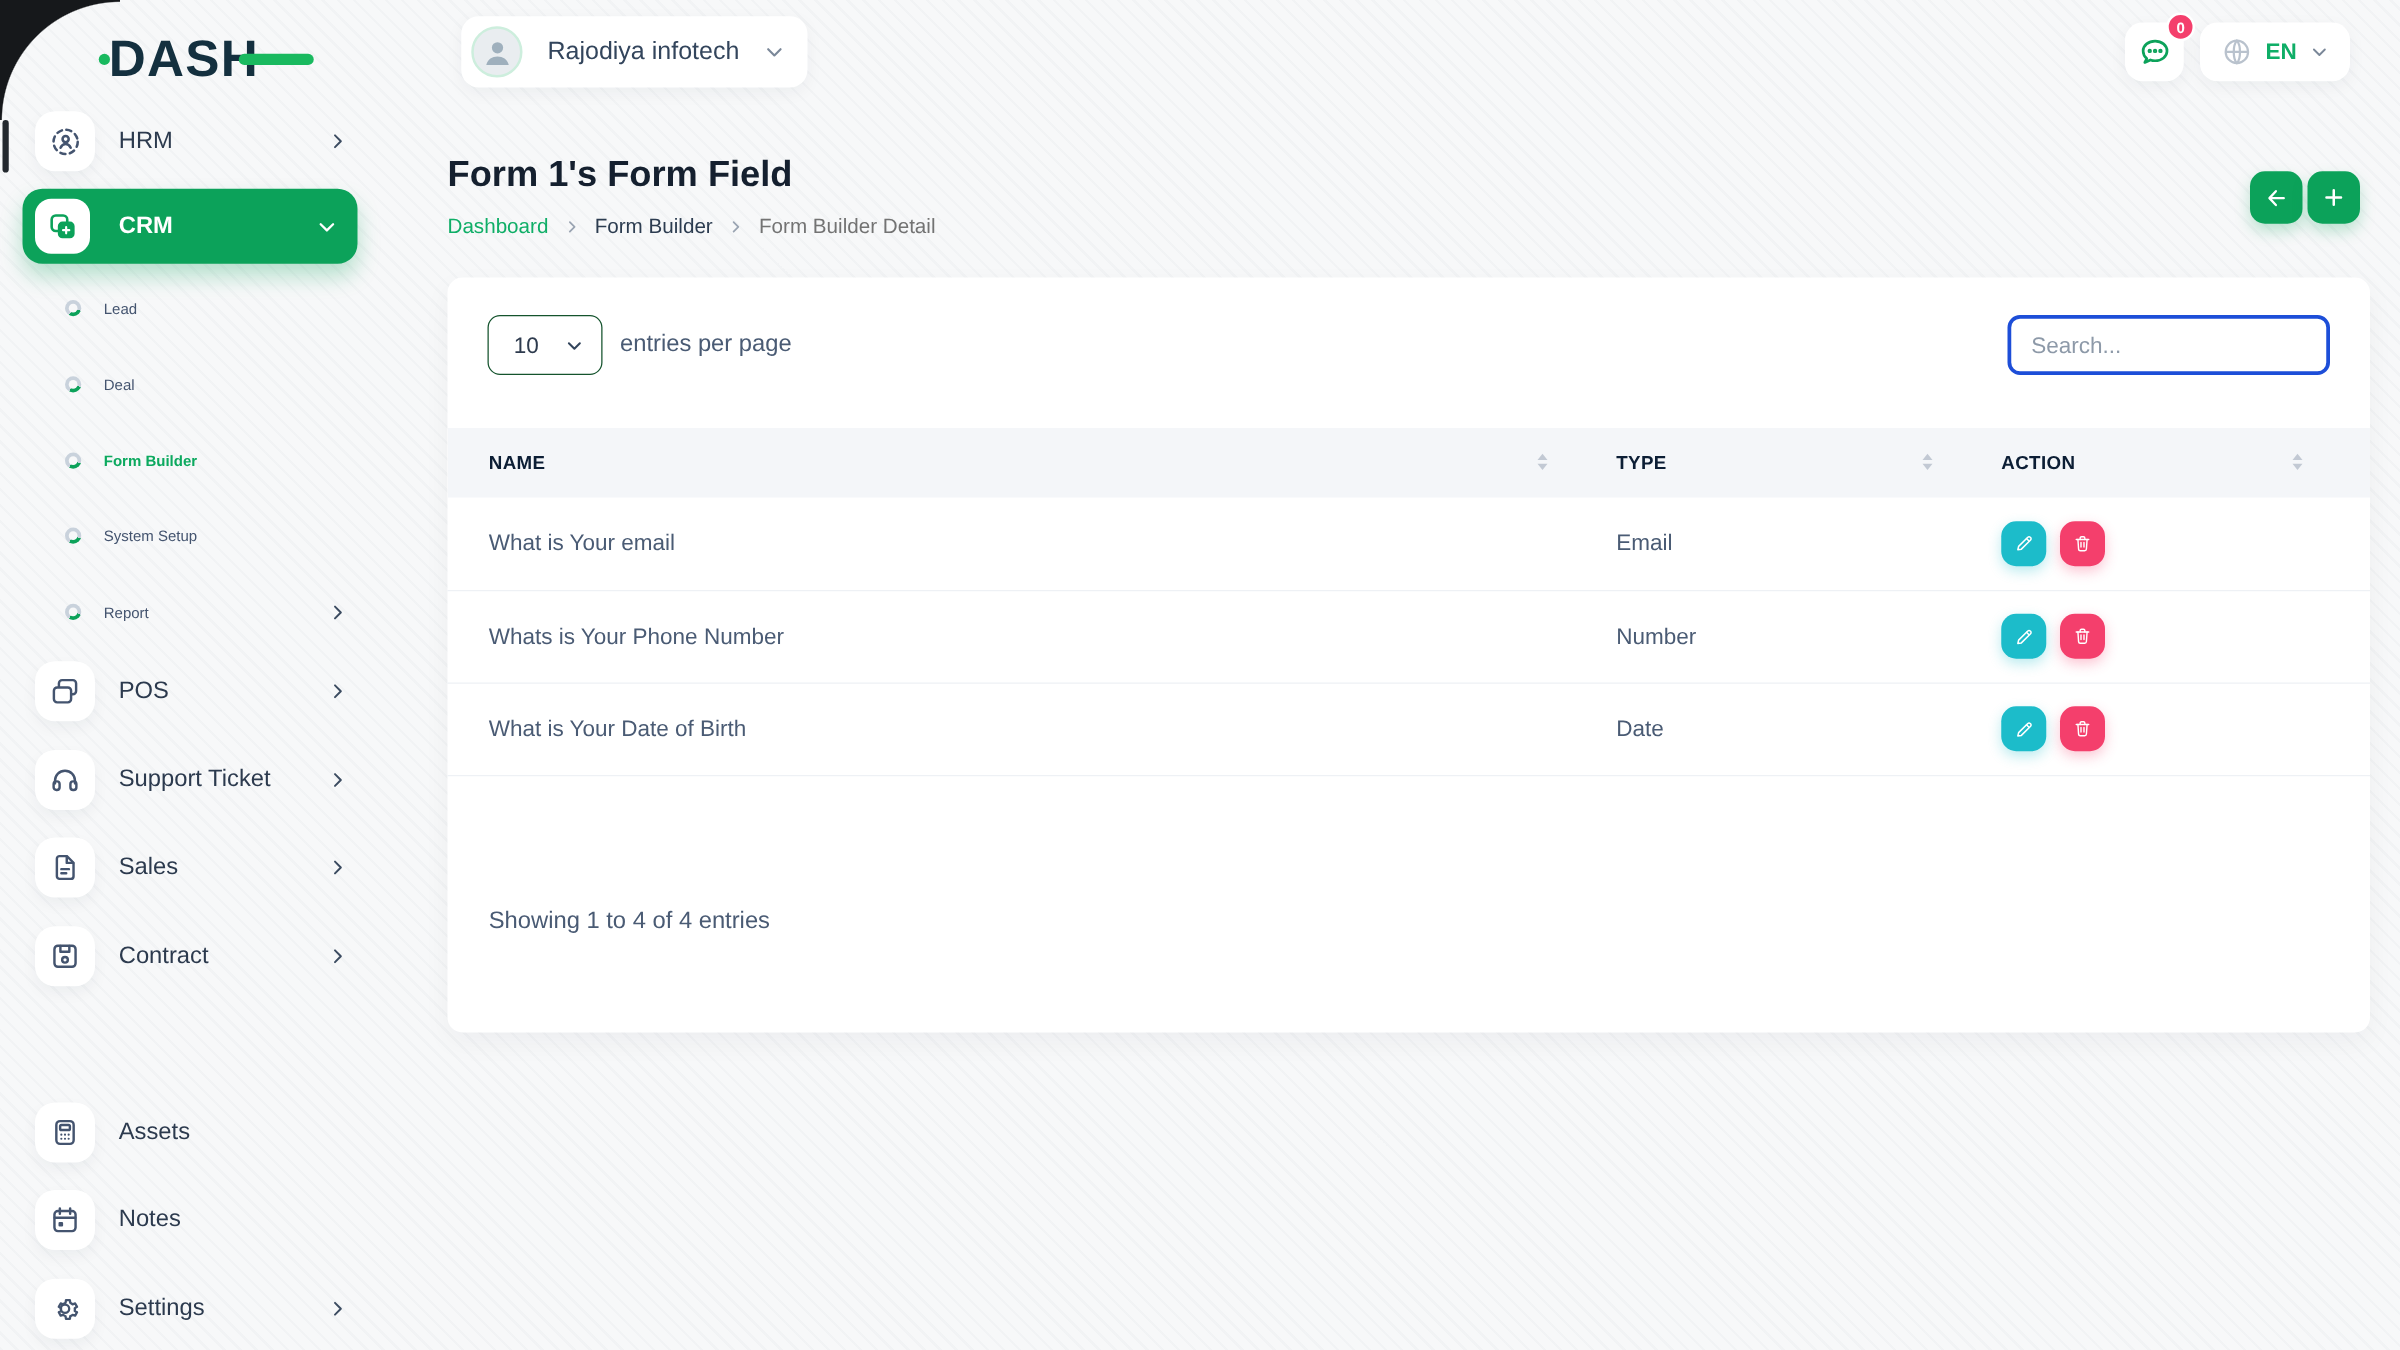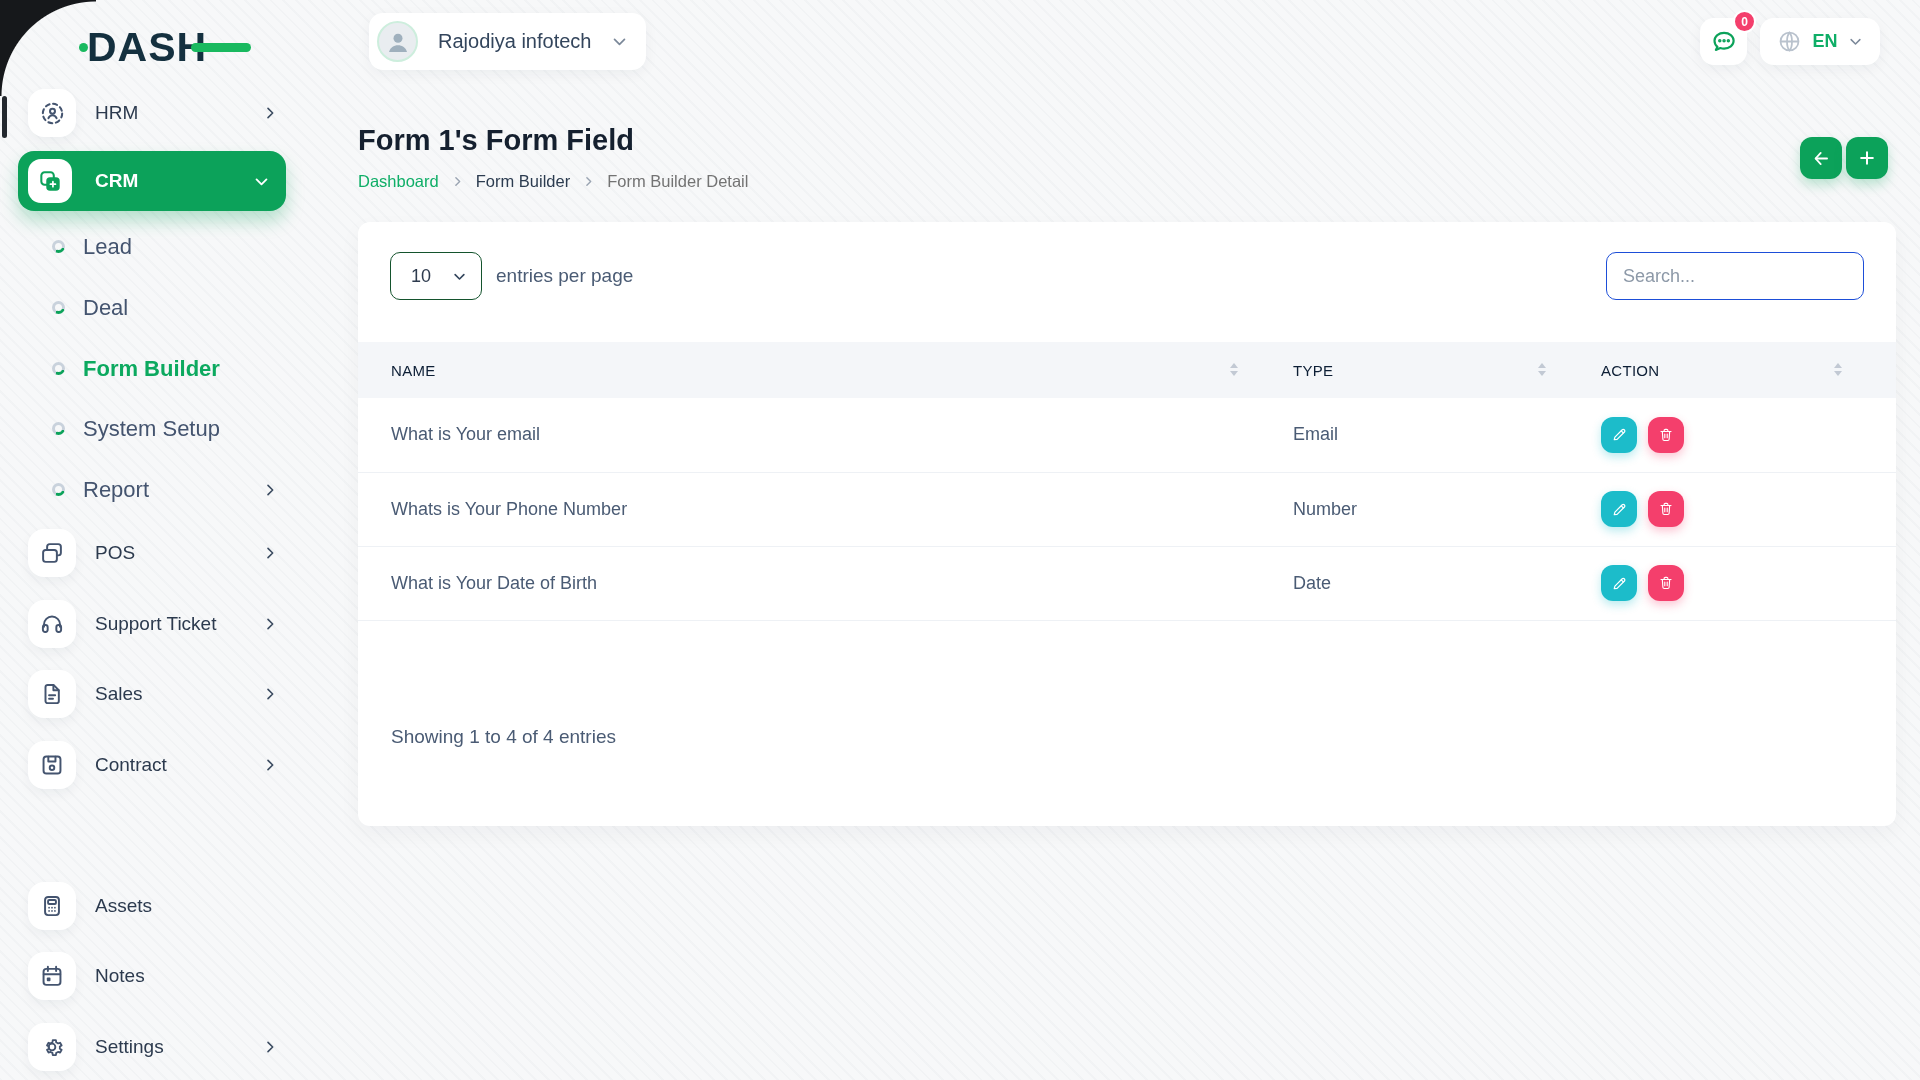--- a/index.html
+++ b/index.html
@@ -48,46 +48,46 @@
   .crm-pill { position:absolute; left:18px; top:151px; width:268px; height:60px; background:#0ca25a;
     border-radius:16px; box-shadow:0 10px 18px rgba(12,162,90,0.28); cursor:pointer; }
   .crm-icon-box { position:absolute; left:10px; top:8px; width:44px; height:44px; background:#fff; border-radius:13px;
     display:flex; align-items:center; justify-content:center; }
   .crm-label { position:absolute; left:77px; top:0; line-height:60px; font-size:19px; font-weight:700; color:#fff; }
   .crm-chev { position:absolute; right:16px; top:22px; }
   .sub-row { position:absolute; left:0; width:300px; height:26px; cursor:pointer; }
   .bullet { position:absolute; left:52px; top:6px; width:13px; height:13px; border-radius:50%;
     background:conic-gradient(from 110deg, #0ca25a 0 100deg, #c9d2dc 100deg 360deg); }
   .bullet::after { content:''; position:absolute; inset:3px; border-radius:50%; background:#f7f8f9; }
-  .sub-label { position:absolute; left:83px; top:0; line-height:26px; font-size:22px; color:#44546f; }
+  .sub-label { position:absolute; left:83px; top:0; line-height:26px; font-size:12px; color:#44546f; }
   .sub-row.active .sub-label { color:#0ca95f; font-weight:700; }
 
   
   .page-title { position:absolute; left:358px; top:124px; font-size:29px; font-weight:700; color:#15202f; }
   .breadcrumb { position:absolute; left:358px; top:172px; display:flex; align-items:center; gap:12px; font-size:16.5px; }
   .bc-link { color:#0fae67; cursor:pointer; }
   .bc-mid { color:#2c3c50; cursor:pointer; }
   .bc-muted { color:#737373; }
   .hdr-btn { position:absolute; top:137px; width:42px; height:42px; border-radius:12px; background:#0ca25a;
     display:flex; align-items:center; justify-content:center; cursor:pointer; box-shadow:0 6px 12px rgba(12,162,90,0.25); }
   .btn-back { left:1800px; } .btn-add { left:1846px; }
 
   .card { position:absolute; left:358px; top:222px; width:1538px; height:604px; background:#fff;
     border-radius:12px; box-shadow:0 8px 22px rgba(16,24,40,0.045); }
   .per-page { position:absolute; left:32px; top:30px; width:92px; height:48px; border:1px solid #14532d;
     border-radius:10px; display:flex; align-items:center; justify-content:space-between; padding:0 14px 0 20px;
     font-size:18px; color:#2e3b4e; cursor:pointer; background:#fff; }
   .per-page-label { position:absolute; left:138px; top:0; height:108px; line-height:108px; font-size:19px; color:#4a5b74; }
-  .search-input { position:absolute; right:32px; top:30px; width:258px; height:48px; border:1px solid #1d4ed8;
+  .search-input { position:absolute; right:32px; top:30px; width:258px; height:48px; border:3px solid #1d4ed8;
     border-radius:10px; padding:0 16px; font-size:18px; color:#2e3b4e; outline:none; background:#fff;
     font-family:"Liberation Sans", sans-serif; }
   .search-input::placeholder { color:#8d99a8; }
 
   table.grid { position:absolute; left:0; top:120px; width:1538px; border-collapse:collapse; }
-  .grid th { height:56px; background:#f4f6f9; text-align:left; font-size:15px; font-weight:400;
+  .grid th { height:56px; background:#f4f6f9; text-align:left; font-size:15px; font-weight:700;
     color:#0c1e35; letter-spacing:0.3px; padding-left:33px; position:relative; cursor:pointer; }
   .grid td { height:74px; font-size:18px; color:#4a5b74; padding-left:33px; border-bottom:1px solid #eef1f5; }
   .sort { position:absolute; right:22px; top:21px; display:flex; flex-direction:column; gap:3px; }
   .sort i { width:0; height:0; border-left:4.5px solid transparent; border-right:4.5px solid transparent; }
   .sort .up { border-bottom:5px solid #c2c9d4; }
   .sort .dn { border-top:5px solid #c2c9d4; }
   th.col-action .sort { right:54px; }
   .actions { display:flex; gap:11px; }
   .act-btn { width:36px; height:36px; border-radius:12px; border:none; display:flex; align-items:center;
     justify-content:center; cursor:pointer; }

